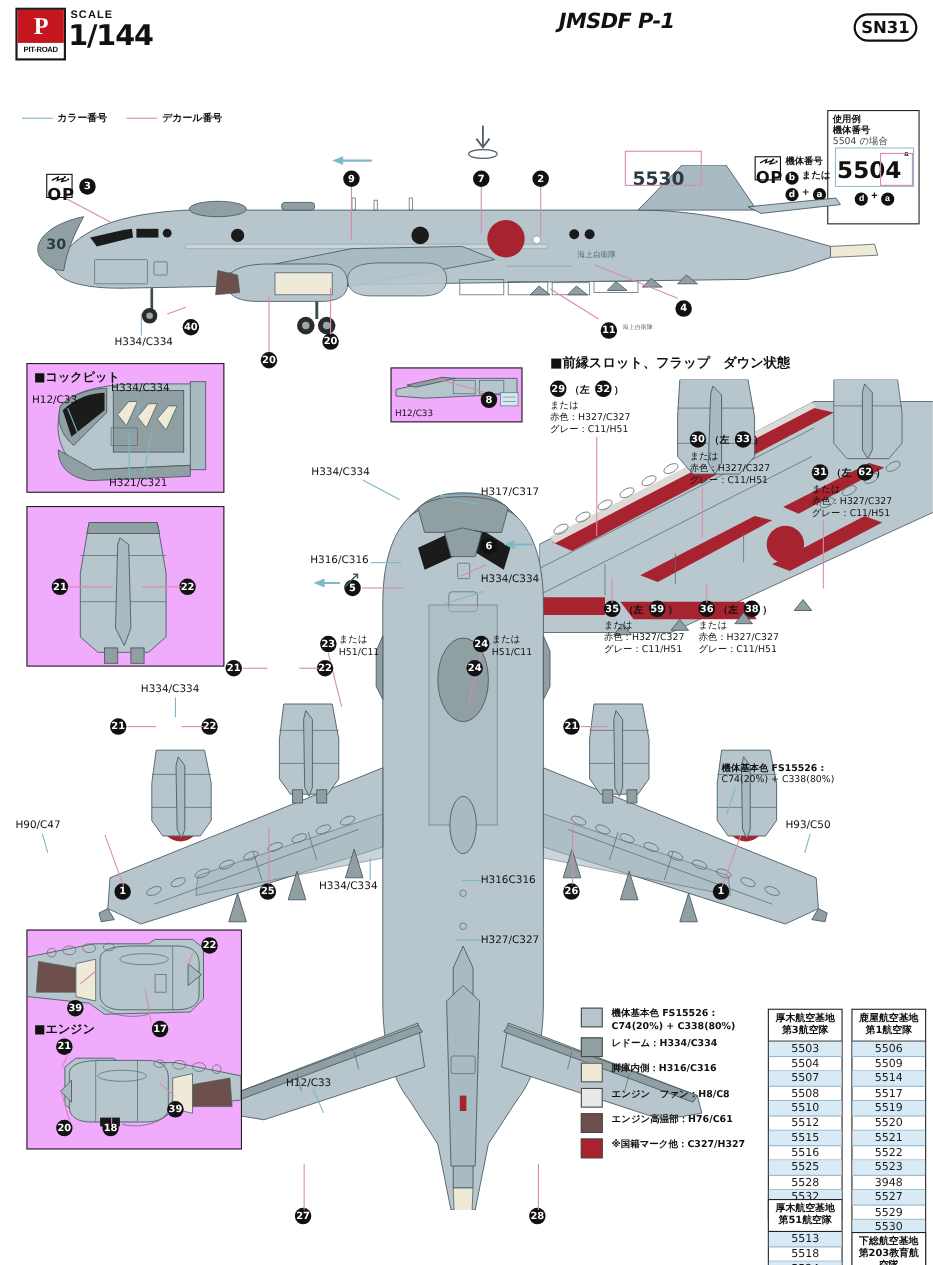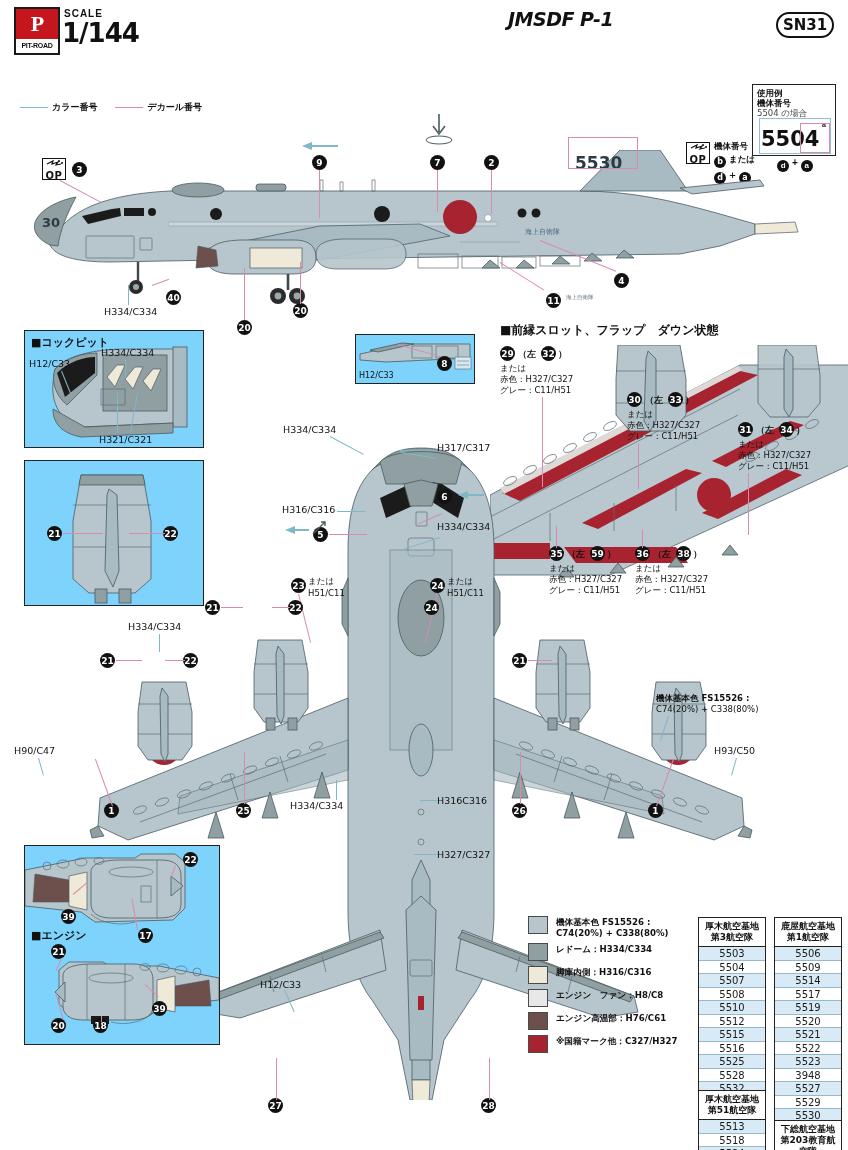--- a/index.html
+++ b/index.html
@@ -44,21 +44,21 @@
   .sect-title { position: absolute; left: 14px; top: 64px; font-size: 16px; font-weight: bold;
                 font-family: "DejaVu Sans", sans-serif; letter-spacing: 0px; }
   .notes { position: absolute; left: 14px; top: 86px; font-size: 9px; font-weight: bold;
            font-family: "DejaVu Sans", sans-serif; }
   .keyline { position: absolute; left: 20px; top: 101px; font-size: 9px; font-weight: bold;
              font-family: "DejaVu Sans", sans-serif; display: flex; align-items: center; gap: 4px; }
   .kl-seg { display: inline-block; width: 28px; height: 0; border-top: 1.5px solid #7fb8c8; }
   .kl-seg2 { display: inline-block; width: 28px; height: 0; border-top: 1.5px solid #d98ab0; }
 
   
-  .panel { position: absolute; border: 1px solid #222; background: #7dd3fc; }
+  .panel { position: absolute; border: 1px solid #222; background: #f0abfc; }
   .panel-label { position: absolute; font-size: 11px; font-weight: bold;
                  font-family: "DejaVu Sans", sans-serif; white-space: nowrap; }
 
   
   .bub {
     position: absolute; border-radius: 50%; background: #111; color: #fff;
     font-weight: bold; text-align: center; font-family: "DejaVu Sans", sans-serif;
     display: flex; align-items: center; justify-content: center;
   }
   .bub.s { width: 15px; height: 15px; font-size: 9px; }
@@ -91,36 +91,36 @@
 
   
   .stable { position: absolute; border: 1.4px solid #222; background: #fff; }
   .sthead { font-size: 9px; font-weight: bold; text-align: center; line-height: 11px;
             padding: 3px 2px; border-bottom: 1.2px solid #222; font-family: "DejaVu Sans", sans-serif; }
   .strow { font-size: 10px; text-align: center; line-height: 13.5px; height: 13.5px;
            border-bottom: .6px solid #9ab8cc; font-family: "DejaVu Sans", sans-serif; color: #1a1a1a; }
   .strow.alt { background: #d8eaf5; }
 
   
-  .usebox { position: absolute; left: 752px; top: 84px; width: 84px; height: 72px;
+  .usebox { position: absolute; left: 752px; top: 100px; width: 84px; height: 104px;
             border: 1.4px solid #222; background: #fff; }
   .usebox .ub-t { font-size: 8.5px; font-weight: bold; line-height: 10px; padding: 3px 0 0 4px;
                   font-family: "DejaVu Sans", sans-serif; }
   .usebox .ub-panel { position: absolute; left: 6px; top: 33px; width: 72px; height: 36px;
                       border: 1px solid #8fc2cf; }
   .usebox .ub-num { position: absolute; left: 8px; top: 42px; font-size: 21px; font-weight: bold;
                     letter-spacing: 0px; font-family: "DejaVu Sans", sans-serif; }
   .usebox .ub-box2 { position: absolute; left: 47px; top: 38px; width: 30px; height: 30px;
                      border: 1px solid #d98ab0; }
   .usebox .ub-sm { position: absolute; right: 7px; top: 33px; font-size: 7px; font-weight: bold; }
   .usebox .ub-bot { position: absolute; left: 0; top: 72px; width: 84px; text-align: center;
                     font-size: 10px; font-weight: bold; }
   .opmark { position: absolute; width: 24px; height: 22px; border: 1.6px solid #111; background: #fff;
             font-size: 9px; font-weight: bold; text-align: center; font-family: "DejaVu Sans", sans-serif; }
-  .opmark .op-t { font-size: 10px; line-height: 10px; letter-spacing: .5px; }
+  .opmark .op-t { font-size: 15px; line-height: 10px; letter-spacing: .5px; }
 
   .inline-b { display: inline-flex; width: 12px; height: 12px; border-radius: 50%;
               background: #111; color: #fff; font-size: 8px; align-items: center;
               justify-content: center; vertical-align: -2px; font-weight: bold; }
 
   .tailnum { position: absolute; font-size: 17px; font-weight: bold; color: #2b3b45;
              font-family: "DejaVu Sans", sans-serif; letter-spacing: 0px; }
   .boxpink { position: absolute; border: 1px solid #d98ab0; }
   .smalltxt { position: absolute; font-size: 5.5px; color: #5a6a72; font-family: "DejaVu Sans", sans-serif; }
   .jmsdf-kanji { position: absolute; font-size: 6px; color: #4a6b80; font-family: "DejaVu Sans", sans-serif; }
@@ -425,21 +425,21 @@
   <div class="clabel bold" style="left:645px; top:394px; font-size:9px;">（左</div>
   <div class="bub s" style="left:668px; top:392px;">33</div>
   <div class="clabel bold" style="left:685px; top:394px; font-size:9px;">）</div>
   <div class="clabel" style="left:627px; top:409px; font-size:8.5px;">または</div>
   <div class="clabel" style="left:627px; top:420px; font-size:8.5px;">赤色：H327/C327</div>
   <div class="clabel" style="left:627px; top:431px; font-size:8.5px;">グレー：C11/H51</div>
   <div class="lead-p" style="left:638px; top:443px; width:1px; height:46px;"></div>
 
   <div class="bub s" style="left:738px; top:422px;">31</div>
   <div class="clabel bold" style="left:756px; top:424px; font-size:9px;">（左</div>
-  <div class="bub s" style="left:779px; top:422px;">34</div>
+  <div class="bub s" style="left:779px; top:422px;">62</div>
   <div class="clabel bold" style="left:796px; top:424px; font-size:9px;">）</div>
   <div class="clabel" style="left:738px; top:439px; font-size:8.5px;">または</div>
   <div class="clabel" style="left:738px; top:450px; font-size:8.5px;">赤色：H327/C327</div>
   <div class="clabel" style="left:738px; top:461px; font-size:8.5px;">グレー：C11/H51</div>
   <div class="lead-p" style="left:748px; top:473px; width:1px; height:62px;"></div>
 
   <div class="bub s" style="left:549px; top:546px;">35</div>
   <div class="clabel bold" style="left:567px; top:548px; font-size:9px;">（左</div>
   <div class="bub s" style="left:590px; top:546px;">59</div>
   <div class="clabel bold" style="left:607px; top:548px; font-size:9px;">）</div>

